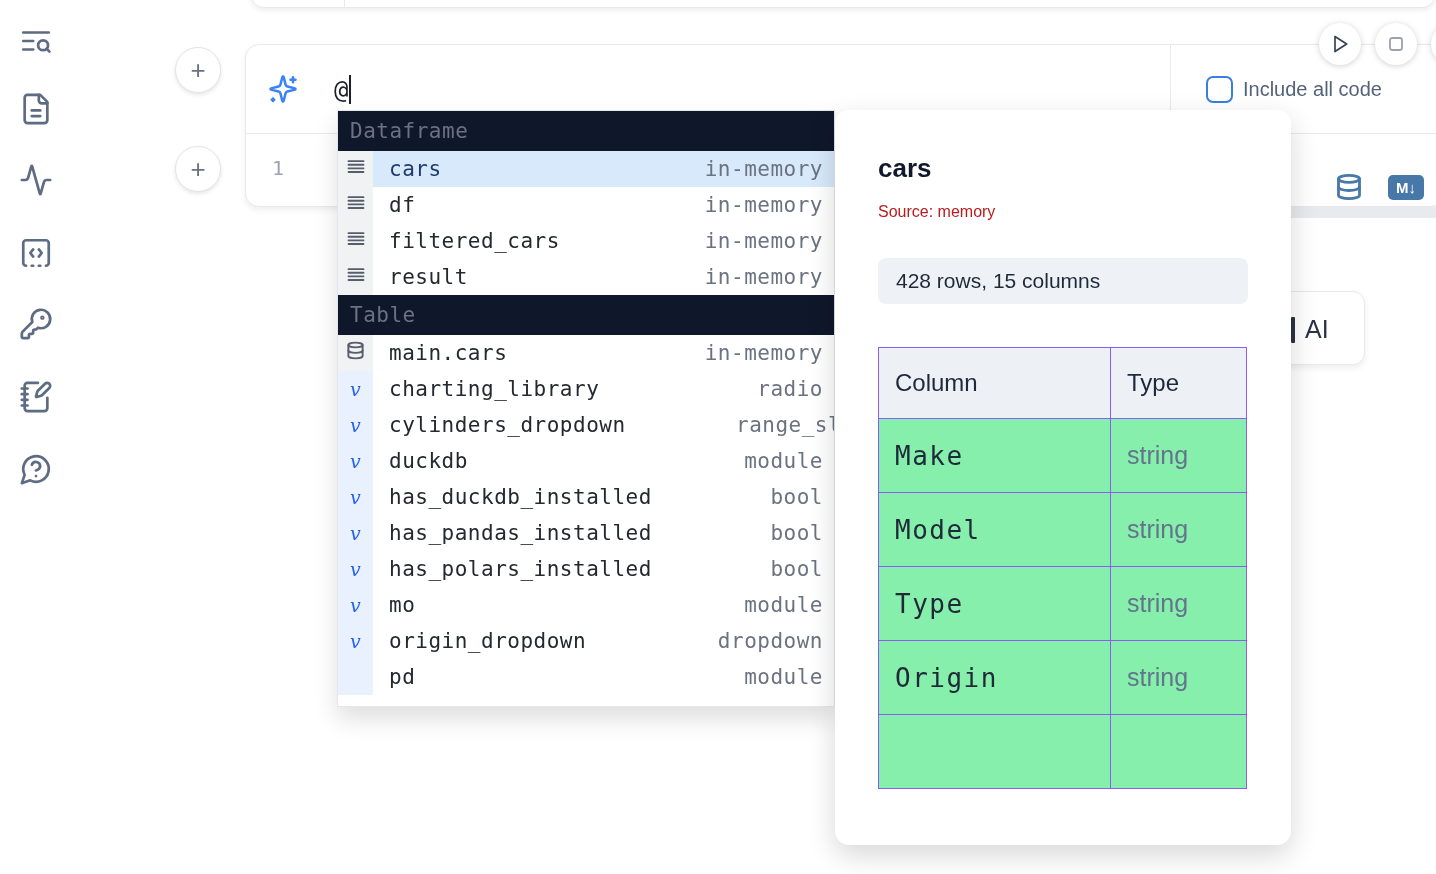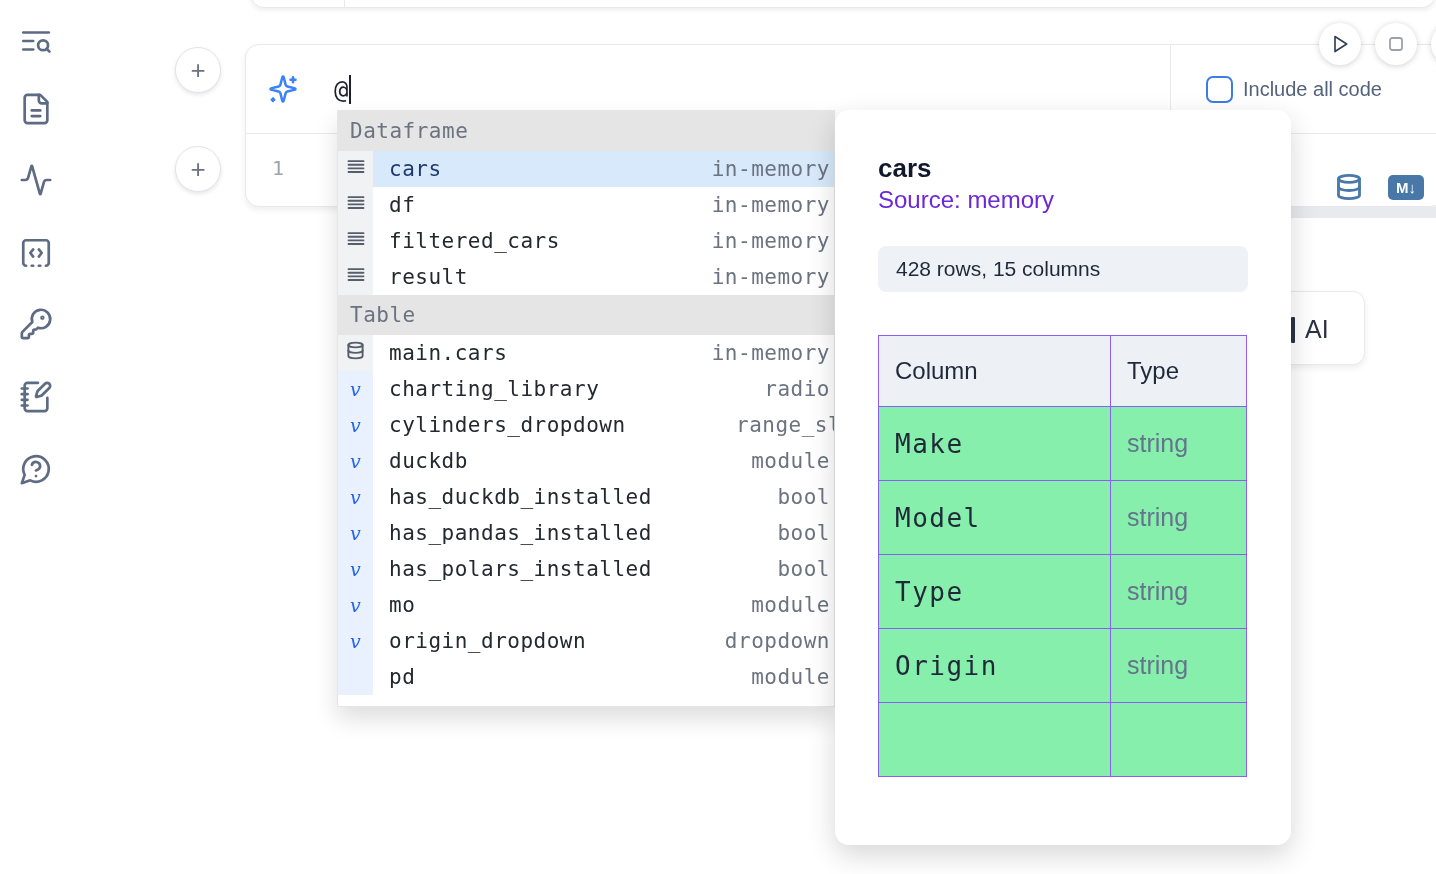--- a/index.html
+++ b/index.html
@@ -69,44 +69,44 @@
   .edit-ai .stem { position:absolute; left:138px; top:25px; width:4px; height:26px;
                    background:#2b3245; border-radius:1px; }
   .edit-ai .lbl { position:absolute; left:152px; top:23px; font-size:25px;
                   font-weight:normal; color:#2b3245; }
 
   
   .dropdown { left:337px; top:110px; width:498px; height:597px; background:#fff;
               border:1px solid #e4e6ea; box-shadow:0 12px 22px rgba(0,0,0,.13);
               overflow:hidden; z-index:6;
               font-family:"DejaVu Sans Mono",monospace; font-size:21px; letter-spacing:.5px; }
-  .ac-header { height:40px; line-height:40px; background:#e5e5e5; color:#6b7280;
+  .ac-header { height:40px; line-height:40px; background:#0f172a; color:#6b7280;
                padding-left:12px; }
   .ac-row { height:36px; display:flex; align-items:stretch; background:#fff; cursor:pointer; }
   .ac-gutter { width:35px; flex:0 0 35px; display:flex; align-items:center;
                justify-content:center; background:#f1f2f4; }
   .ac-gutter.var { background:#e8f1fd; }
   .ac-content { flex:1; position:relative; display:flex; align-items:center;
                 padding-left:16px; min-width:0; }
   .ac-row.selected .ac-content { background:#d7e9fb; }
   .ac-name { color:#24292f; white-space:nowrap; }
   .ac-row.selected .ac-name { color:#1e3a6d; }
-  .ac-type { margin-left:auto; padding-right:4px; color:#6b7280; white-space:nowrap; }
+  .ac-type { margin-left:auto; padding-right:11px; color:#6b7280; white-space:nowrap; }
   .ac-type.overflow { position:absolute; left:363px; padding:0; margin:0; }
   .df-glyph svg { width:20px; height:20px; stroke:#565e6b; stroke-width:2.2; stroke-linecap:round; }
   .tbl-db svg { width:19px; height:19px; color:#565e6b; }
   .var-glyph { font-family:"DejaVu Serif",serif; font-style:italic; font-size:19px;
                color:#2563eb; line-height:1; }
 
   
   .panel { left:835px; top:110px; width:456px; height:735px; background:#fff;
            border-radius:14px; box-shadow:0 10px 28px rgba(0,0,0,.16);
            z-index:10; padding:42px 43px 0 43px; }
   .panel-title { font-size:26px; font-weight:bold; color:#10182b; line-height:32px; }
-  .panel-source { margin-top:4px; font-size:24px; color:#6d28d9; line-height:24px; }
+  .panel-source { margin-top:16px; font-size:16px; color:#b91c1c; line-height:24px; }
   .shape-badge { margin-top:34px; height:46px; background:#eef2f7; border-radius:8px;
                  display:flex; align-items:center; padding-left:18px;
                  font-size:21px; color:#1f2937; }
   .tbl-wrap { margin-top:43px; height:465px; overflow:hidden; }
   table.schema { border-collapse:collapse; width:368px; table-layout:fixed; }
   table.schema td, table.schema th { border:1px solid #8b5cf6; }
   table.schema th { width:232px; height:71px; background:#edf0f5; font-weight:normal;
                     text-align:left; padding-left:16px; font-size:24px; color:#1e293b; }
   table.schema th.type-col, table.schema td.type-col { width:136px; }
   table.schema td { height:74px; background:#86efac; padding-left:16px; }

